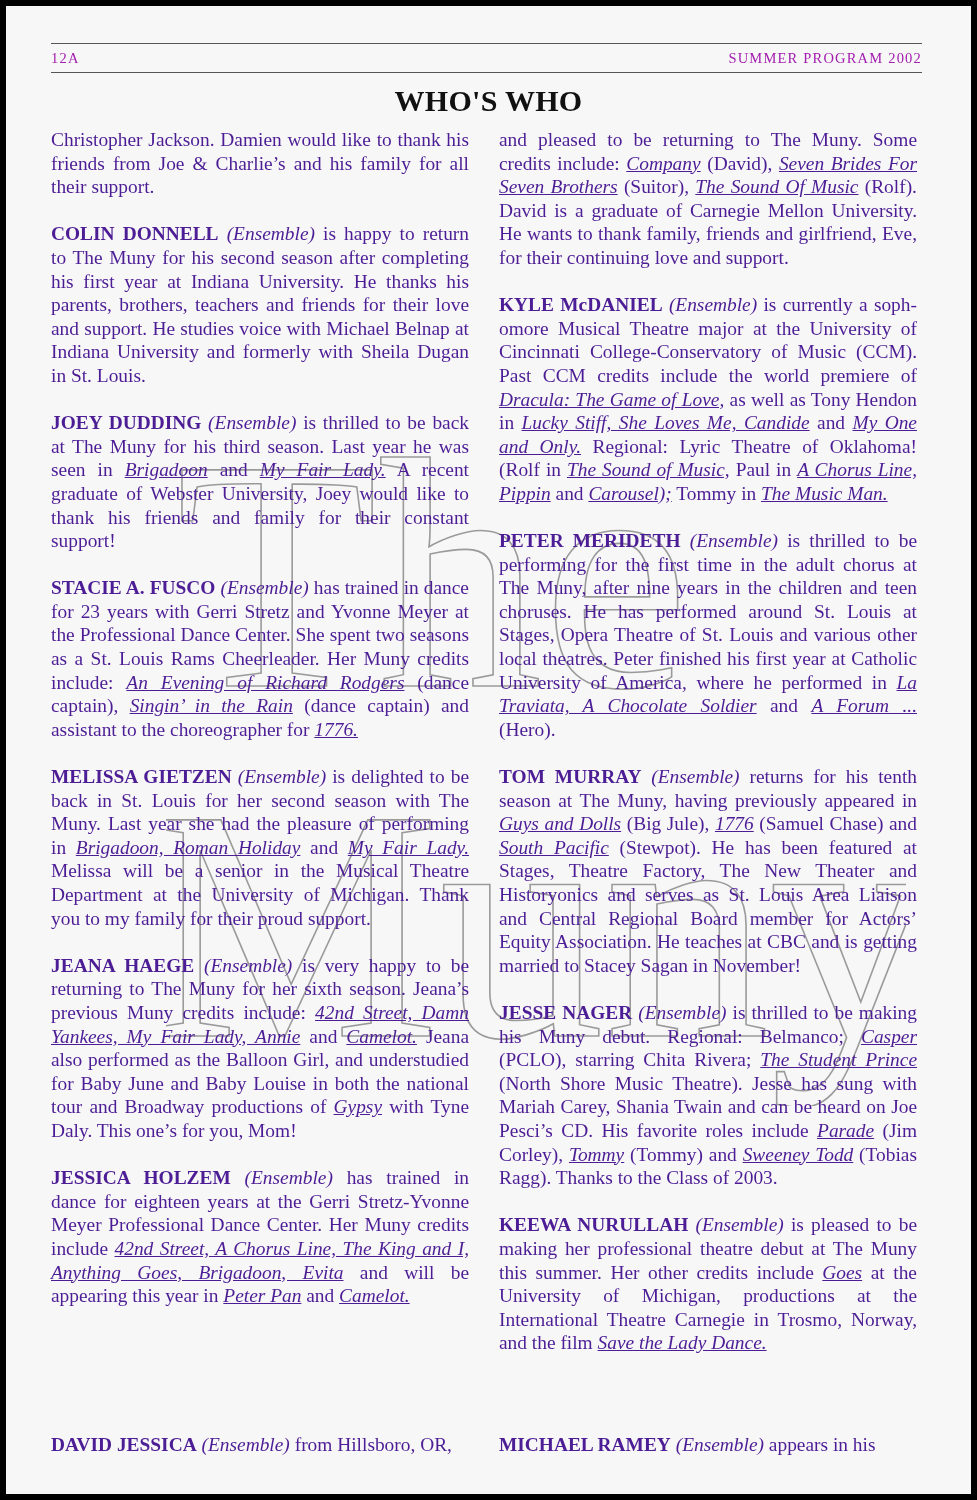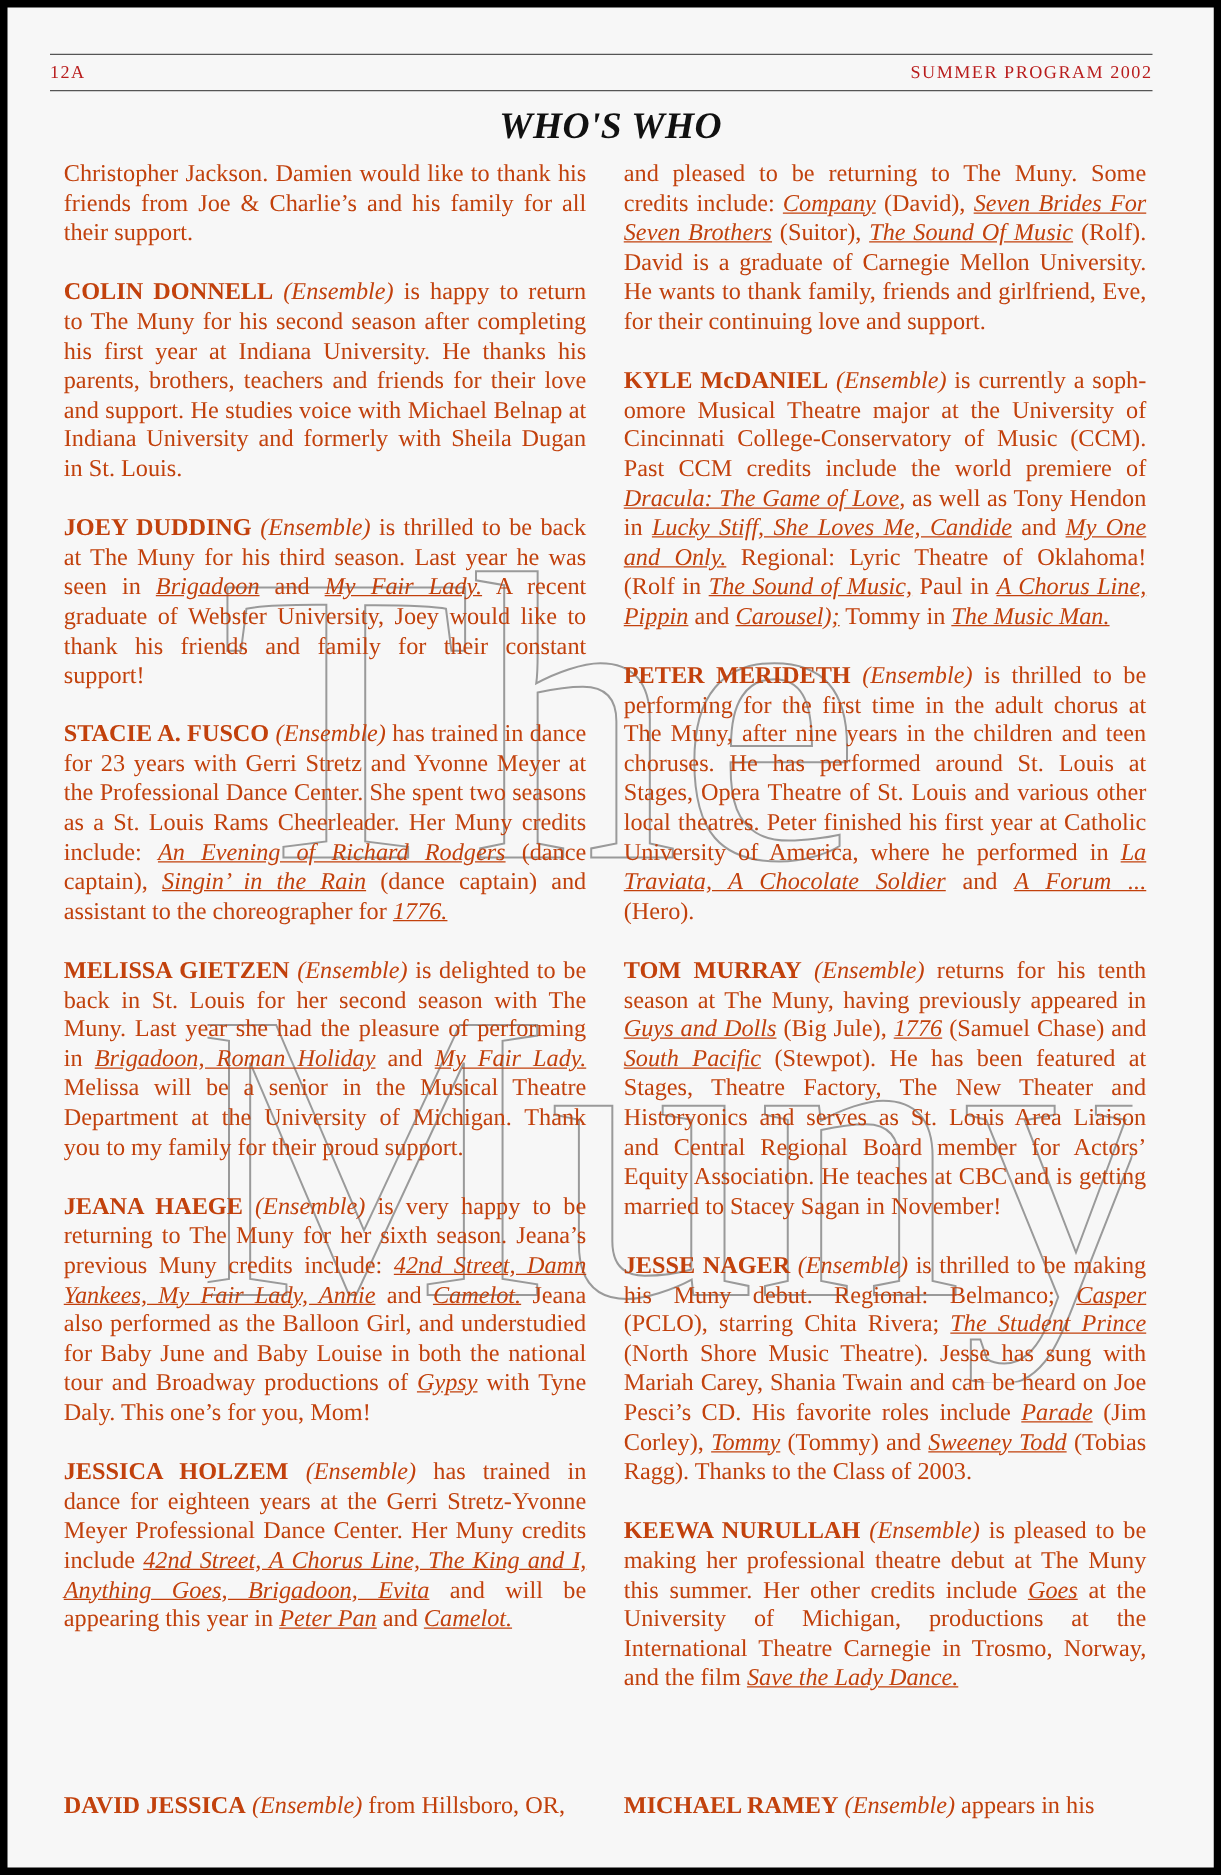--- a/index.html
+++ b/index.html
@@ -6,34 +6,33 @@
   body {
     width: 977px; height: 1500px; background: #000;
     position: relative; overflow: hidden;
     font-family: "Liberation Serif", "DejaVu Serif", serif;
   }
   .page {
     position: absolute; left: 6px; top: 6px; right: 6px; bottom: 6px;
     background: #f7f7f7; overflow: hidden;
   }
   .runhead {
-    position: absolute; left: 34px; right: 49px; top: 37px; height: 28px;
+    position: absolute; left: 45px; right: 49px; top: 37px; height: 28px;
     border-top: 1px solid #555; border-bottom: 1px solid #555;
     display: flex; justify-content: space-between; align-items: center;
-    font-size: 14.5px; letter-spacing: 1.2px; color: #b91c1c;
+    font-size: 14.5px; letter-spacing: 1.2px; color: #a21caf;
   }
   .title {
     position: absolute; left: 0; right: 0; top: 78px; text-align: center;
     font-weight: bold; font-size: 30px; color: #111; margin: 0;
     letter-spacing: 0.3px;
-    font-style: italic;
   }
   .col {
     position: absolute; top: 122px; width: 418px;
-    font-size: 19.4px; line-height: 23.6px; color: #c2410c;
+    font-size: 19.4px; line-height: 23.6px; color: #4c1d95;
     text-align: justify; hyphens: manual;
   }
   .col.left { left: 45px; }
   .col.right { left: 493px; }
   .entry { margin: 0 0 23.6px 0; }
   .entry .nm { font-weight: bold; }
   .entry .role { font-style: italic; }
   .col.left .entry.last { position: absolute; top: 1305px; left: 0; width: 418px; margin: 0; }
   .col.right .entry.last { position: absolute; top: 1305px; left: 0; width: 418px; margin: 0; }
   .watermark {

